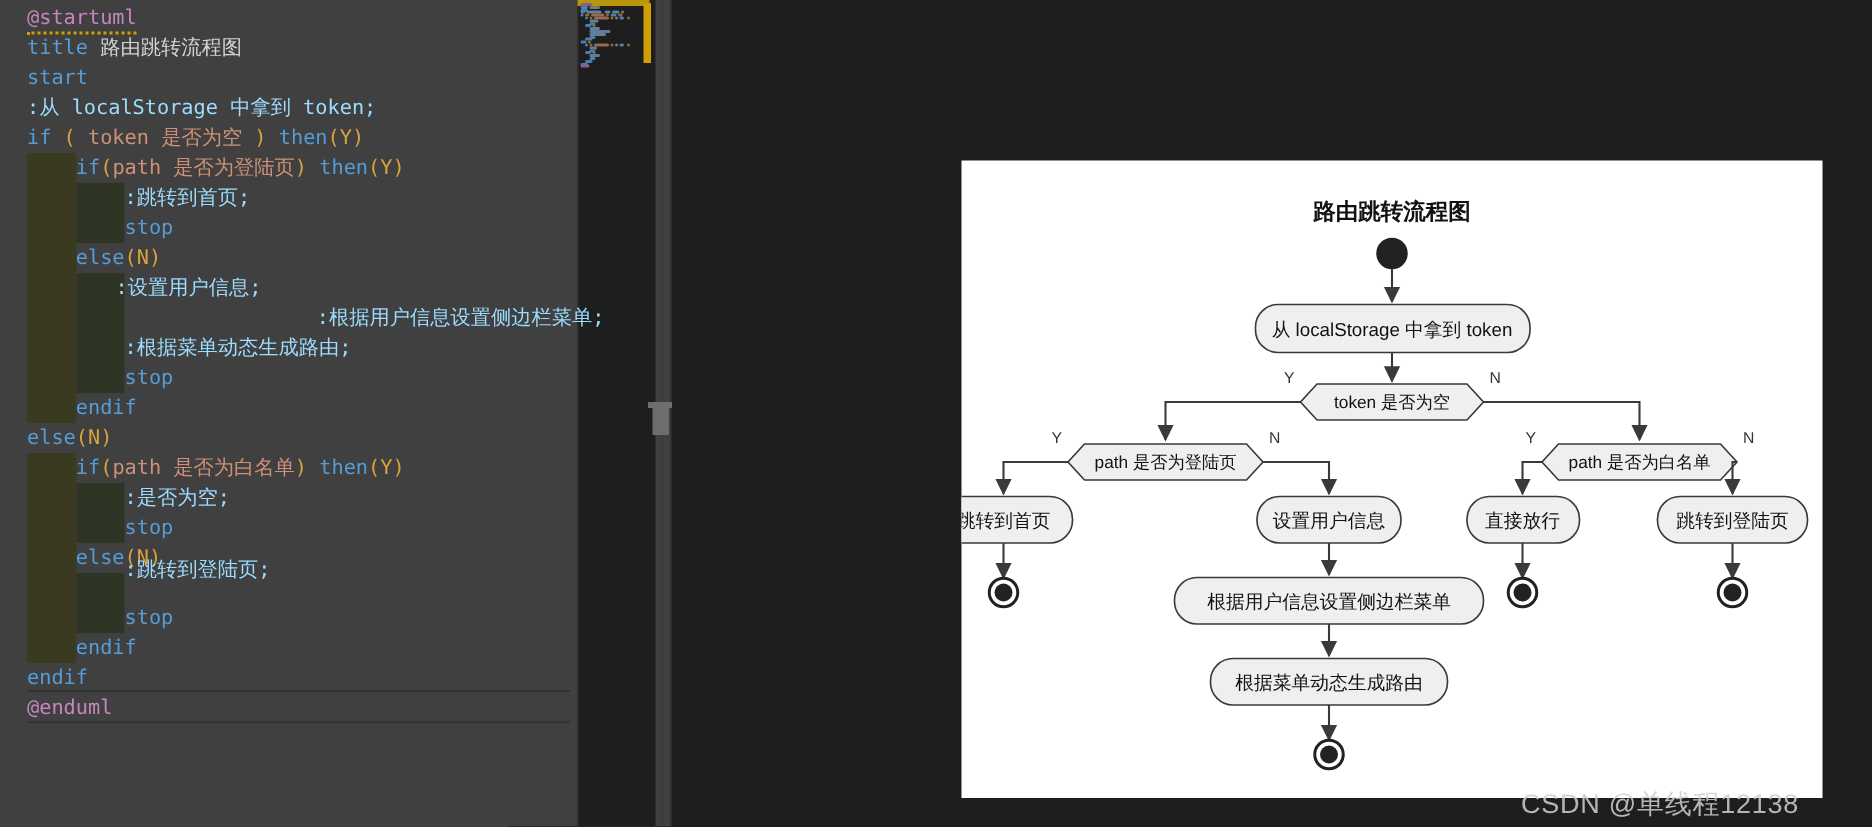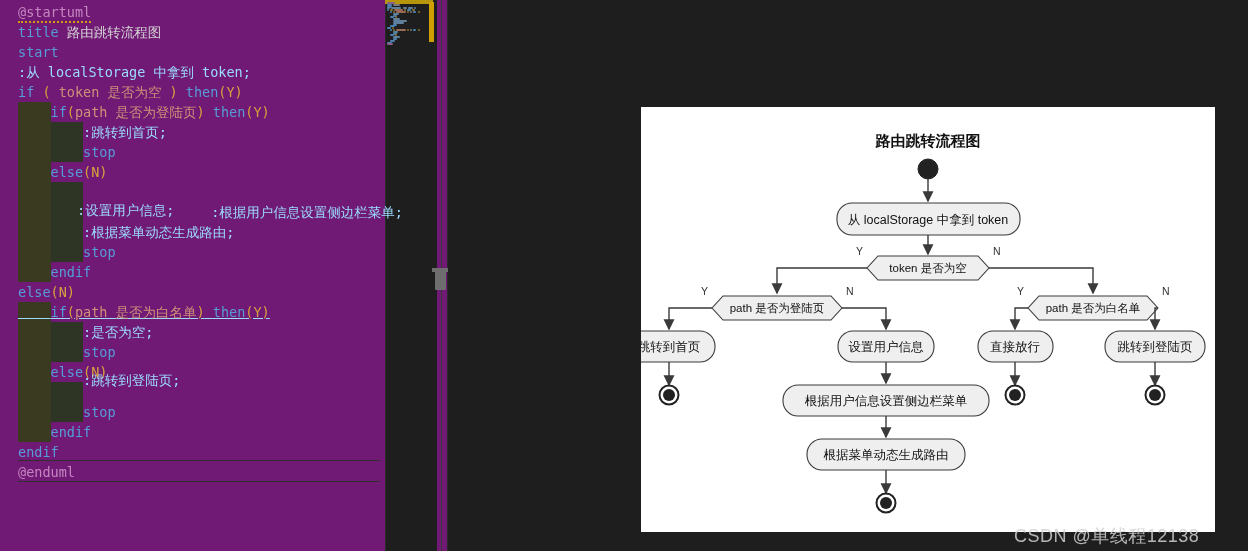--- a/index.html
+++ b/index.html
@@ -6,21 +6,21 @@
   body{
     width:1248px;height:551px;overflow:hidden;
     background:#1e1e1e;
     font-family:"Liberation Sans",sans-serif;
     position:relative;
   }
 
   
   #editor-pane{
     position:absolute;left:0;top:0;width:448px;height:551px;
-    background:#701a75;
+    background:#404040;
     overflow:hidden;
   }
   #code-area{
     position:absolute;left:0;top:0;width:385px;height:551px;
     padding:0;
   }
   .code-line{
     position:relative;
     height:20px;line-height:20px;
     font-family:"DejaVu Sans Mono","Liberation Mono",monospace;
@@ -117,27 +117,27 @@
       <div class="iguide lvl2" style="left: 50.6px; width: 32.6px; top: 382px; height: 40px;"></div>
       <div class="code-line" style="position: absolute; left: 0px; top: 2px; width: 385px; z-index: 2;"><span></span><span class="tok-meta squiggle">@startuml</span></div>
       <div class="code-line" style="position: absolute; left: 0px; top: 42px; width: 385px; z-index: 2;"><span></span><span class="tok-kw">start</span></div>
       <div class="code-line" style="position: absolute; left: 0px; top: 22px; width: 385px; z-index: 2;"><span></span><span class="tok-kw">title</span><span class="tok-plain"> 路由跳转流程图</span></div>
       <div class="code-line" style="position: absolute; left: 0px; top: 62px; width: 385px; z-index: 2;"><span></span><span class="tok-str">:从 </span><span class="tok-id">localStorage</span><span class="tok-str"> 中拿到 </span><span class="tok-id">token</span><span class="tok-str">;</span></div>
       <div class="code-line" style="position: absolute; left: 0px; top: 82px; width: 385px; z-index: 2;"><span></span><span class="tok-kw">if</span><span class="tok-paren"> ( </span><span class="tok-cond">token 是否为空</span><span class="tok-paren"> ) </span><span class="tok-kw">then</span><span class="tok-paren">(Y)</span></div>
       <div class="code-line" style="position: absolute; left: 0px; top: 102px; width: 385px; z-index: 2;"><span>    </span><span class="tok-kw">if</span><span class="tok-paren">(</span><span class="tok-cond">path 是否为登陆页</span><span class="tok-paren">)</span><span class="tok-plain"> </span><span class="tok-kw">then</span><span class="tok-paren">(Y)</span></div>
       <div class="code-line" style="position: absolute; left: 0px; top: 122px; width: 385px; z-index: 2;"><span>        </span><span class="tok-str">:跳转到首页;</span></div>
       <div class="code-line" style="position: absolute; left: 0px; top: 142px; width: 385px; z-index: 2;"><span>        </span><span class="tok-kw">stop</span></div>
       <div class="code-line" style="position: absolute; left: 0px; top: 162px; width: 385px; z-index: 2;"><span>    </span><span class="tok-kw">else</span><span class="tok-paren">(N)</span></div>
-      <div class="code-line" style="position: absolute; left: 0px; top: 200px; width: 385px; z-index: 2; padding-left: 12px;"><span>        </span><span class="tok-str">:设置用户信息;</span></div>
+      <div class="code-line" style="position: absolute; left: 0px; top: 182px; width: 385px; z-index: 2; padding-left: 12px;"><span>        </span><span class="tok-str">:设置用户信息;</span></div>
       <div class="code-line" style="position: absolute; left: 0px; top: 202px; width: 385px; z-index: 2; text-align: right;"><span>        </span><span class="tok-str">:根据用户信息设置侧边栏菜单;</span></div>
       <div class="code-line" style="position: absolute; left: 0px; top: 222px; width: 385px; z-index: 2;"><span>        </span><span class="tok-str">:根据菜单动态生成路由;</span></div>
       <div class="code-line" style="position: absolute; left: 0px; top: 242px; width: 385px; z-index: 2;"><span>        </span><span class="tok-kw">stop</span></div>
       <div class="code-line" style="position: absolute; left: 0px; top: 262px; width: 385px; z-index: 2;"><span>    </span><span class="tok-kw">endif</span></div>
       <div class="code-line" style="position: absolute; left: 0px; top: 282px; width: 385px; z-index: 2;"><span></span><span class="tok-kw">else</span><span class="tok-paren">(N)</span></div>
-      <div class="code-line" style="position: absolute; left: 0px; top: 302px; width: 385px; z-index: 2; text-decoration: underline;"><span>    </span><span class="tok-kw">if</span><span class="tok-paren">(</span><span class="tok-cond">path 是否为白名单</span><span class="tok-paren">)</span><span class="tok-plain"> </span><span class="tok-kw">then</span><span class="tok-paren">(Y)</span></div>
+      <div class="code-line" style="position: absolute; left: 0px; top: 302px; width: 385px; z-index: 2;"><span>    </span><span class="tok-kw">if</span><span class="tok-paren">(</span><span class="tok-cond">path 是否为白名单</span><span class="tok-paren">)</span><span class="tok-plain"> </span><span class="tok-kw">then</span><span class="tok-paren">(Y)</span></div>
       <div class="code-line" style="position: absolute; left: 0px; top: 322px; width: 385px; z-index: 2;"><span>        </span><span class="tok-str">:是否为空;</span></div>
       <div class="code-line" style="position: absolute; left: 0px; top: 342px; width: 385px; z-index: 2;"><span>        </span><span class="tok-kw">stop</span></div>
       <div class="code-line" style="position: absolute; left: 0px; top: 362px; width: 385px; z-index: 2;"><span>    </span><span class="tok-kw">else</span><span class="tok-paren">(N)</span></div>
       <div class="code-line" style="position: absolute; left: 0px; top: 370px; width: 385px; z-index: 2;"><span>        </span><span class="tok-str">:跳转到登陆页;</span></div>
       <div class="code-line" style="position: absolute; left: 0px; top: 402px; width: 385px; z-index: 2;"><span>        </span><span class="tok-kw">stop</span></div>
       <div class="code-line" style="position: absolute; left: 0px; top: 422px; width: 385px; z-index: 2;"><span>    </span><span class="tok-kw">endif</span></div>
       <div class="code-line" style="position: absolute; left: 0px; top: 442px; width: 385px; z-index: 2;"><span></span><span class="tok-kw">endif</span></div>
       <div class="code-line" style="position: absolute; left: 0px; top: 462px; width: 385px; z-index: 2;"><span></span><span class="tok-meta">@enduml</span></div>
       <div class="sepline" style="top: 460px;"></div>
       <div class="sepline" style="top: 481px;"></div>

